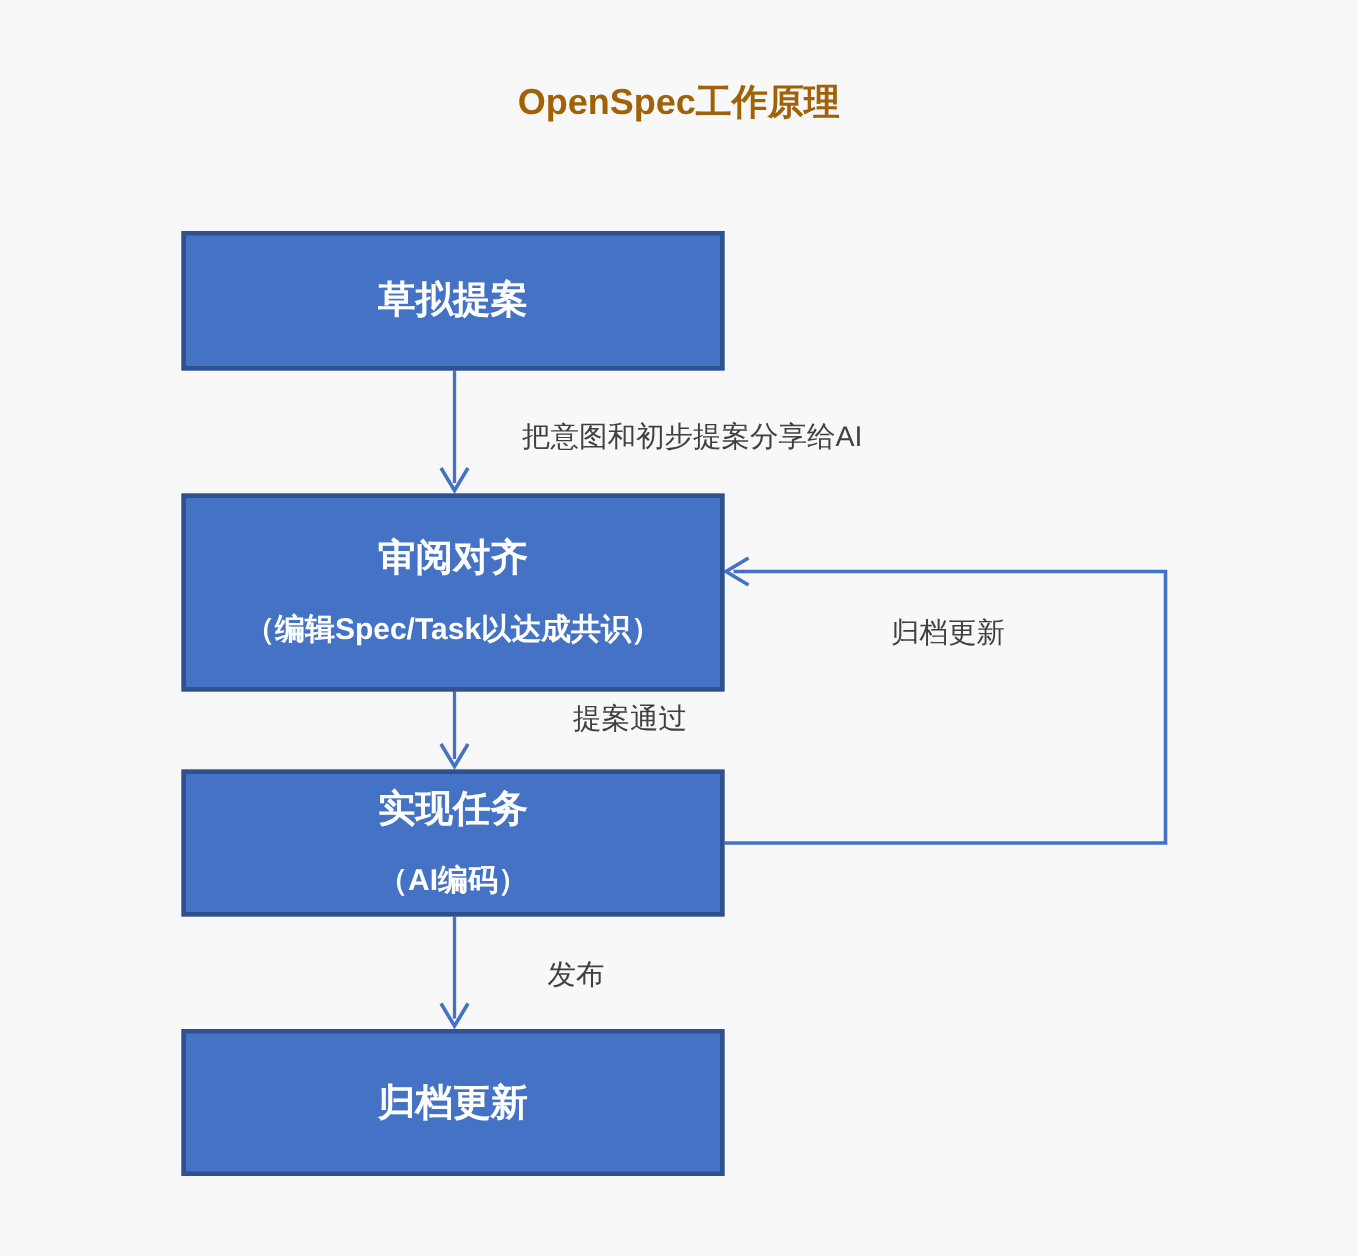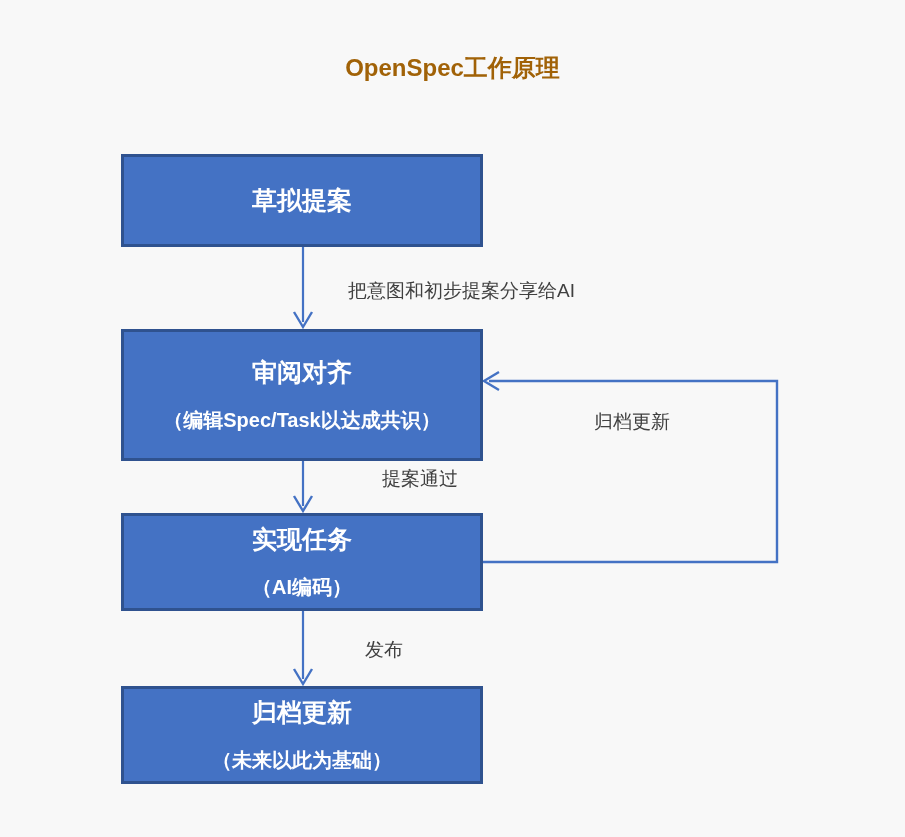--- a/index.html
+++ b/index.html
@@ -109,21 +109,20 @@
     <div class="node-sub">（编辑Spec/Task以达成共识）</div>
   </div>
 
   <div class="node" style="left:121px; top:513px; width:362px; height:98px;">
     <div class="node-title">实现任务</div>
     <div class="node-sub">（AI编码）</div>
   </div>
 
   <div class="node" style="left:121px; top:686px; width:362px; height:98px;">
     <div class="node-title">归档更新</div>
-    <div class="node-sub">（未来以此为基础）</div>
   </div>
 
   <div class="edge-label" style="left:348px; top:278px;">把意图和初步提案分享给AI</div>
 
   <div class="edge-label" style="left:351px; top:466px;margin-left:31px;">提案通过</div>
 
   <div class="edge-label" style="left:365px; top:637px;">发布</div>
 
   <div class="edge-label" style="left:531px; top:409px; width:202px;">
     <span>归档更新</span>

